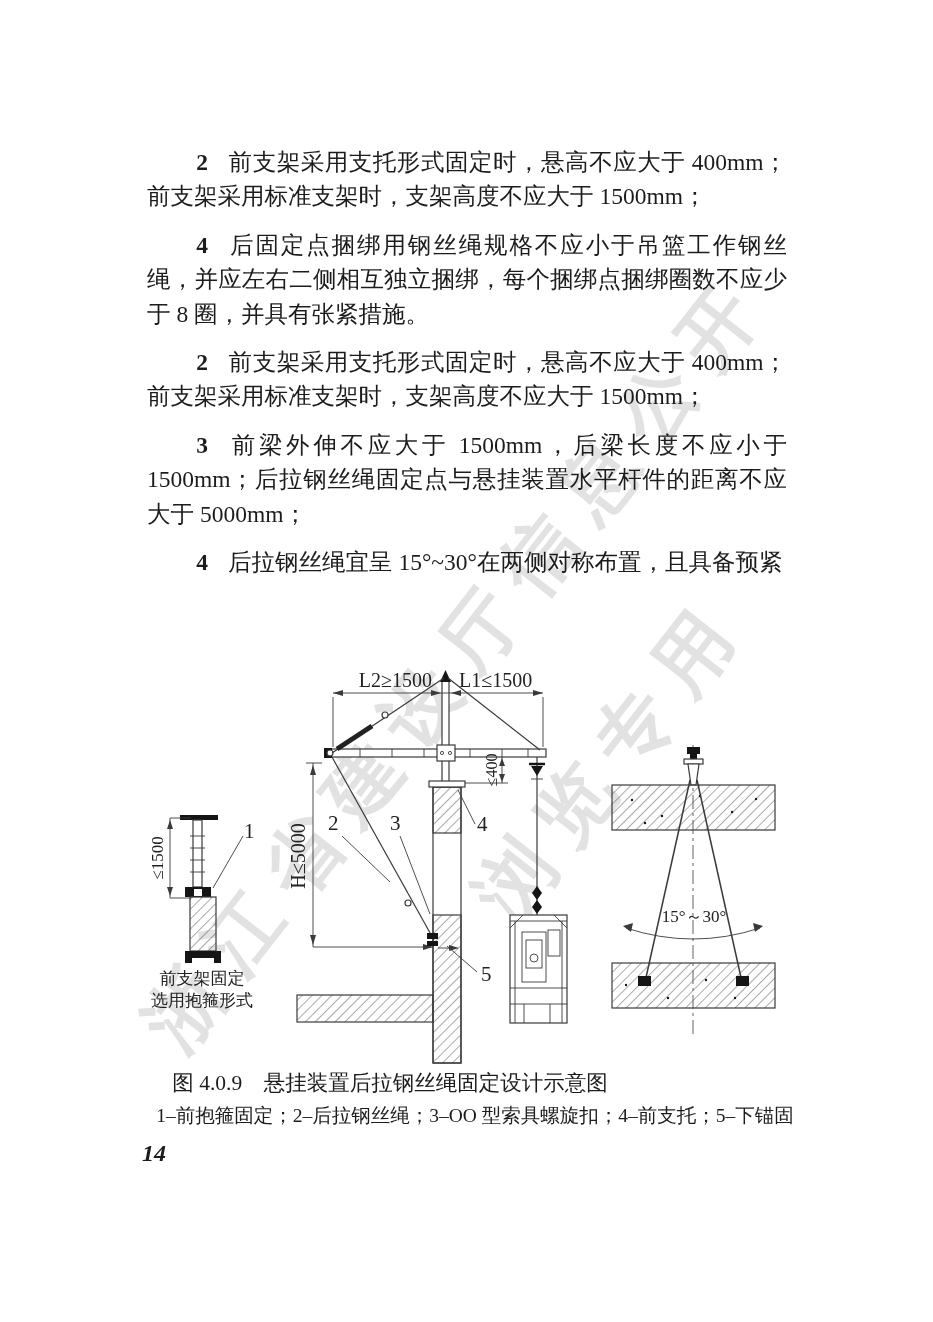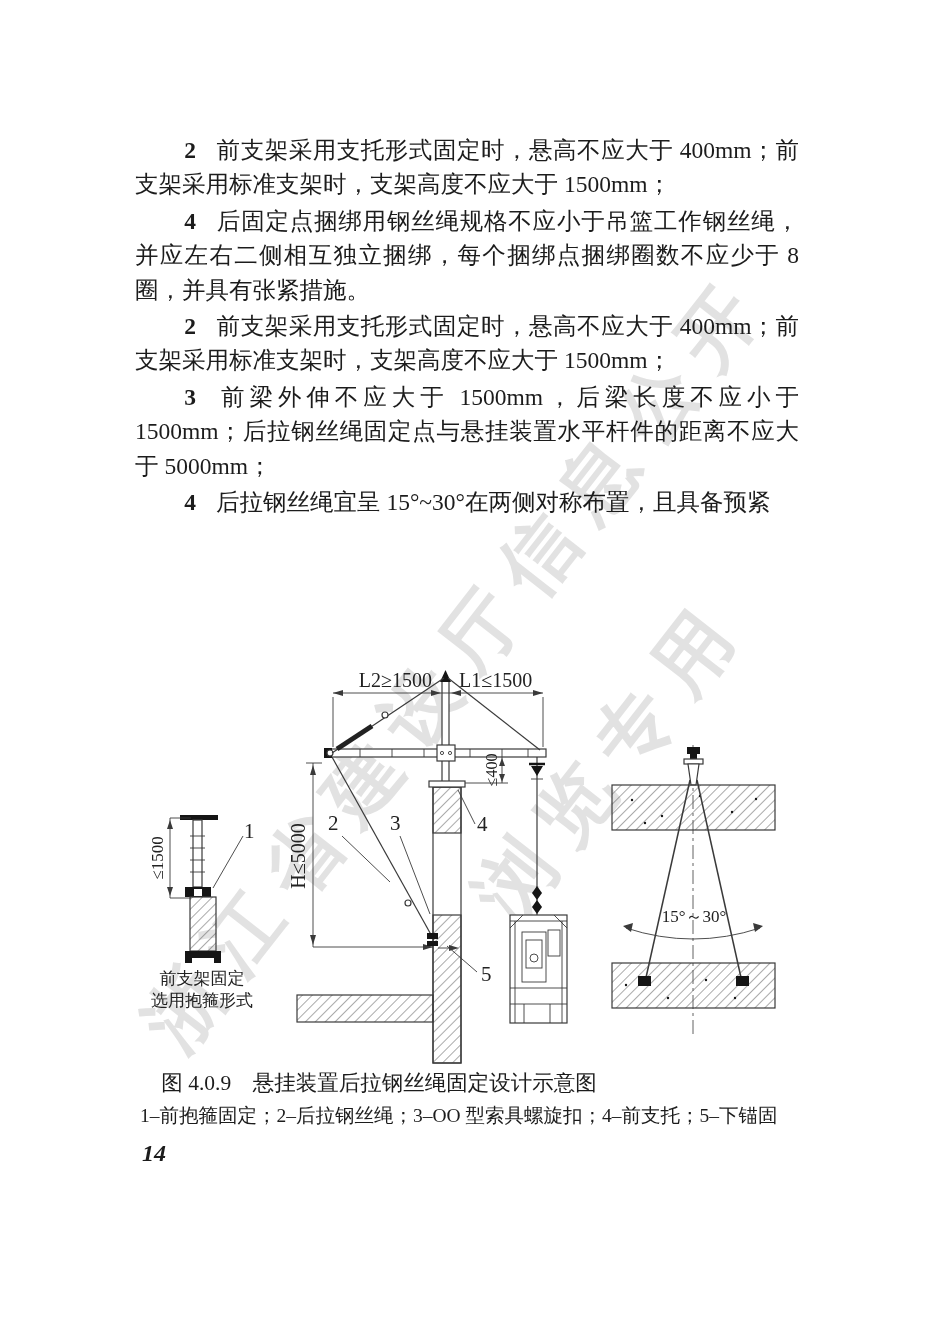--- a/index.html
+++ b/index.html
@@ -9,29 +9,29 @@
   .wm{position:absolute;z-index:0;white-space:nowrap;font-weight:bold;
       font-size:76px;line-height:76px;letter-spacing:20px;
       color:rgba(125,125,125,0.22);
       font-family:"DejaVu Sans","Liberation Sans",sans-serif;
       transform-origin:0 50%;transform:rotate(-52deg);}
   .wm1{left:161px;top:1001px;}
   .wm2{left:492px;top:872px;}
   
   .bodytext{position:absolute;z-index:1;left:133px;top:131px;width:668px;
             font-size:23.5px;line-height:34.4px;text-align:justify;}
-  .bodytext p{margin:2px;}
+  .bodytext p{margin:14px;}
   .indent{text-indent:2.1em;}
   .pnum{margin-right:.85em;}
   
   .fig{position:absolute;z-index:1;left:0;top:655px;}
-  .caption{position:absolute;z-index:1;left:122px;top:1068px;width:514px;
+  .caption{position:absolute;z-index:1;left:133px;top:1068px;width:514px;
            text-align:center;font-size:21.5px;}
   .legend{position:absolute;z-index:1;left:140px;top:1102px;width:670px;
-          font-size:19.5px;}
+          font-size:19.5px;text-align:center;}
   .pageno{position:absolute;z-index:1;left:142px;top:1140px;
           font-size:24px;font-style:italic;font-weight:bold;font-family:Liberation Serif, serif;}
   
   .fig text{fill:#222;font-family:"Liberation Serif","DejaVu Serif",serif;}
   .ln{stroke:#3a3a3a;stroke-width:1.2;fill:none;}
   .thin{stroke:#3a3a3a;stroke-width:0.9;fill:none;}
   .blk{fill:#151515;stroke:none;}
   .wht{fill:#ffffff;stroke:#3a3a3a;stroke-width:1.2;}
   .arr{fill:#3a3a3a;stroke:none;}
 </style>

